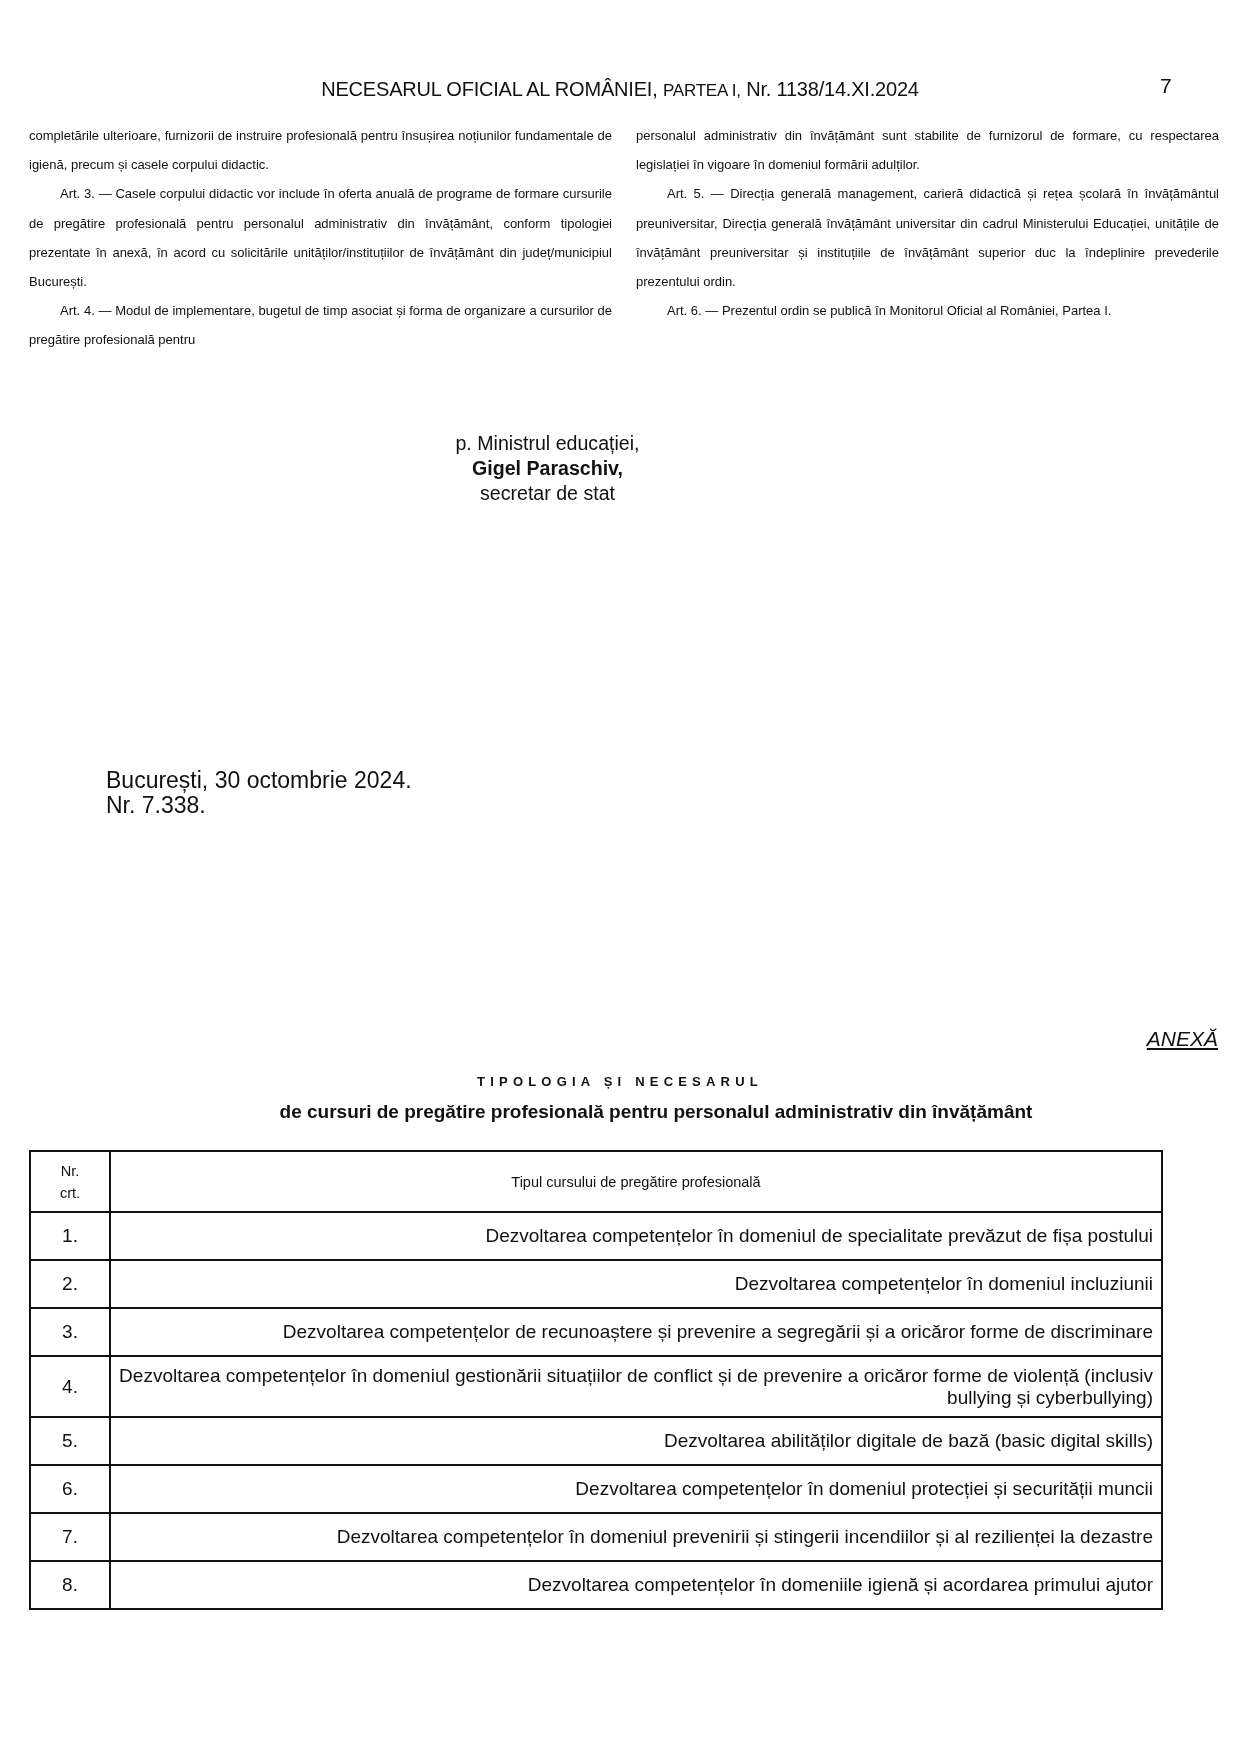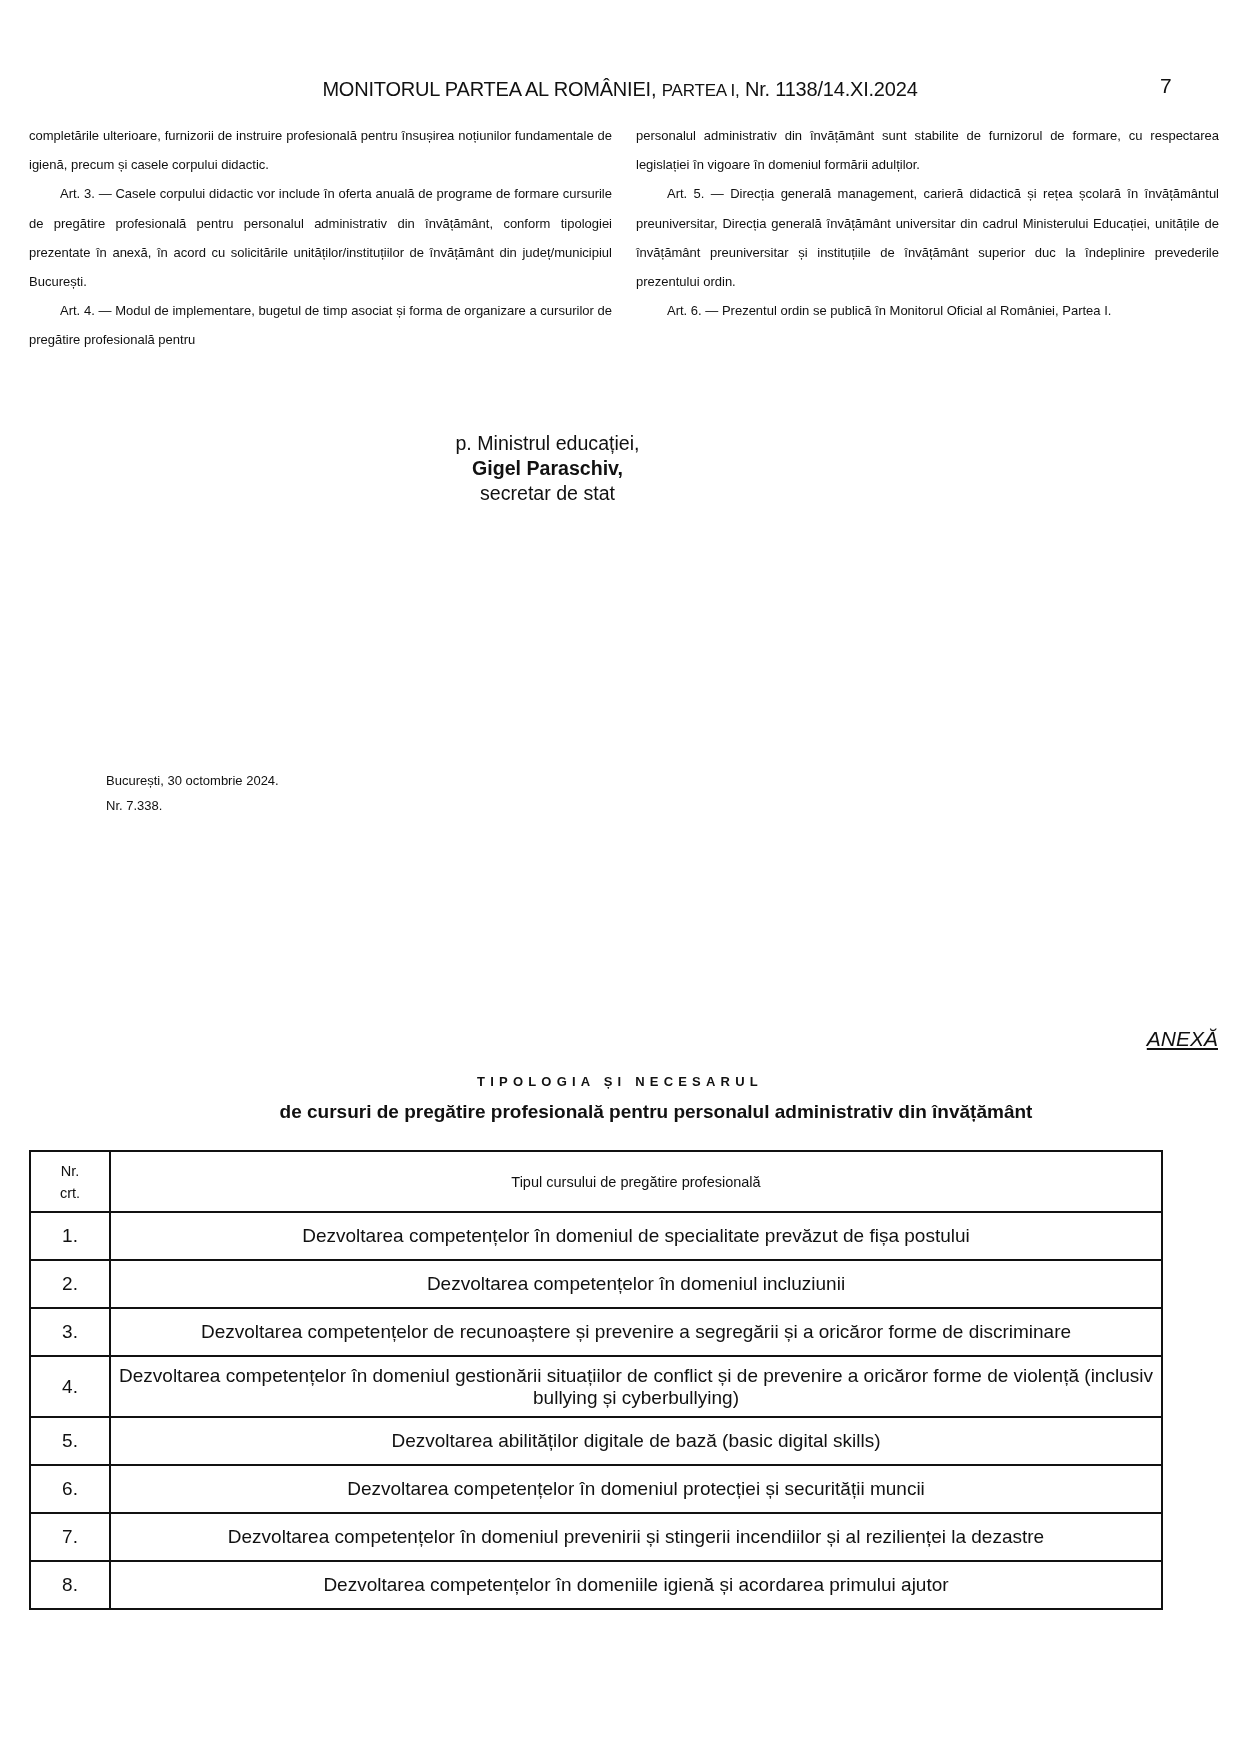--- a/index.html
+++ b/index.html
@@ -9,37 +9,37 @@
   #running-header { left:0; width:1240px; top:78px; text-align:center; font-size:20px; letter-spacing:-0.2px; }
   #running-header .small { font-size:17px; }
   #page-number { left:1160px; top:74px; font-size:21px; }
   .col { top:121px; width:583px; font-size:13px; line-height:29.2px; text-align:justify; }
   #col-left { left:29px; }
   #col-right { left:636px; }
   .col p { margin:0; }
   .col p.ind { text-indent:31px; }
   #signature { left:0; width:1095px; top:431px; text-align:center; font-size:19.6px; line-height:25px; }
   #signature .name { font-weight:bold; }
-  #issue { left:106px; top:768px; font-size:13px; line-height:25px; }
+  #issue { left:106px; top:768px; font-size:23px; line-height:25px; }
   #annex-label { left:1100px; top:1027px; width:118px; text-align:right; font-size:21px; font-style:italic; text-decoration:underline; }
   #annex-title { left:0; width:1240px; top:1074px; text-align:center; font-size:13px; font-weight:bold; letter-spacing:5.2px; }
   #annex-subtitle { left:0; width:1240px; top:1101px; text-align:center; font-size:19px; font-weight:bold;padding-left:36px; }
   #courses-table { left:29px; top:1150px; width:1134px; border-collapse:collapse; }
   #courses-table td, #courses-table th { border:2px solid #111; font-size:19px; padding:0 8px; vertical-align:middle; }
   #courses-table th { font-weight:normal; font-size:14.5px; height:59px; line-height:22px; }
   #courses-table td.num { width:62px; text-align:center; }
-  #courses-table td.txt { text-align:center; line-height:22px; }
+  #courses-table td.txt { text-align:right; line-height:22px; }
   #courses-table tr.row td { height:46px; }
   #courses-table tr.row.tall td { height:59px; }
 </style>
 </head>
 <body>
 
 <div id="running-header" class="abs">
-  <span>MONITORUL PARTEA AL ROMÂNIEI,</span>
+  <span>NECESARUL OFICIAL AL ROMÂNIEI,</span>
   <span class="small">PARTEA I,</span>
   <span>Nr. 1138/14.XI.2024</span>
 </div>
 <div id="page-number" class="abs">7</div>
 
 <div id="col-left" class="abs col">
   <p>completările ulterioare, furnizorii de instruire profesională pentru însușirea noțiunilor fundamentale de igienă, precum și casele corpului didactic.</p>
   <p class="ind">Art. 3. — Casele corpului didactic vor include în oferta anuală de programe de formare cursurile de pregătire profesională pentru personalul administrativ din învățământ, conform tipologiei prezentate în anexă, în acord cu solicitările unităților/instituțiilor de învățământ din județ/municipiul București.</p>
   <p class="ind">Art. 4. — Modul de implementare, bugetul de timp asociat și forma de organizare a cursurilor de pregătire profesională pentru</p>
 </div>

